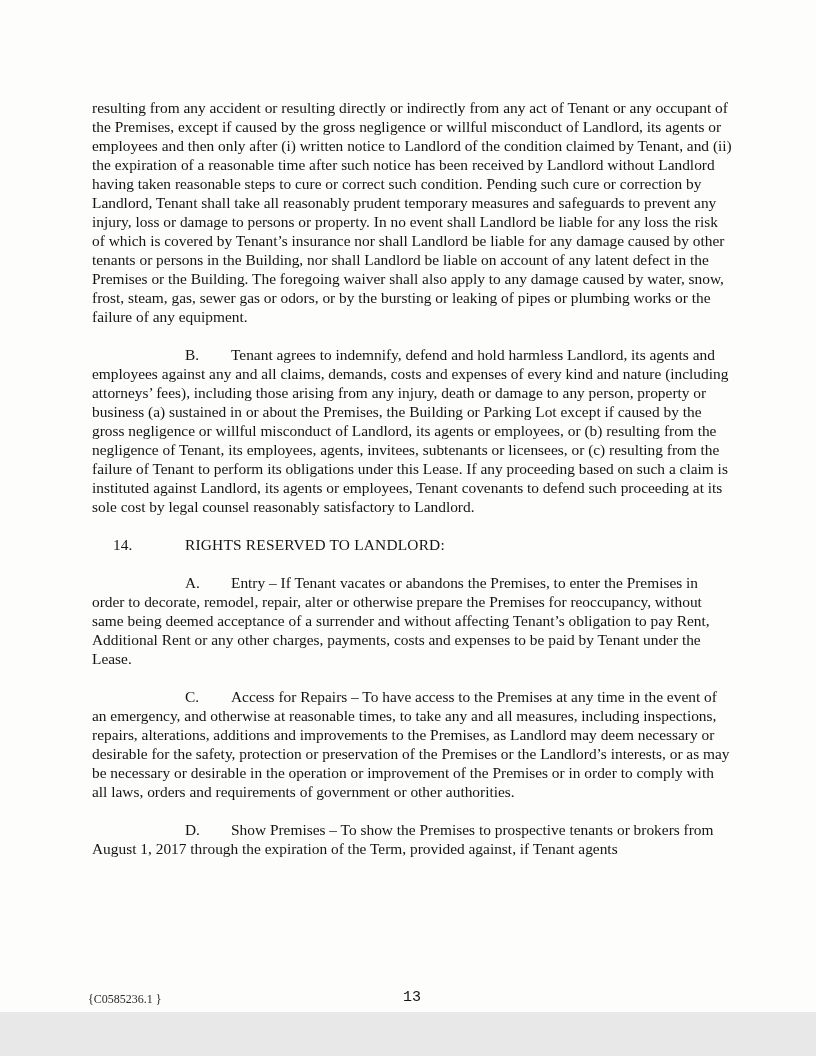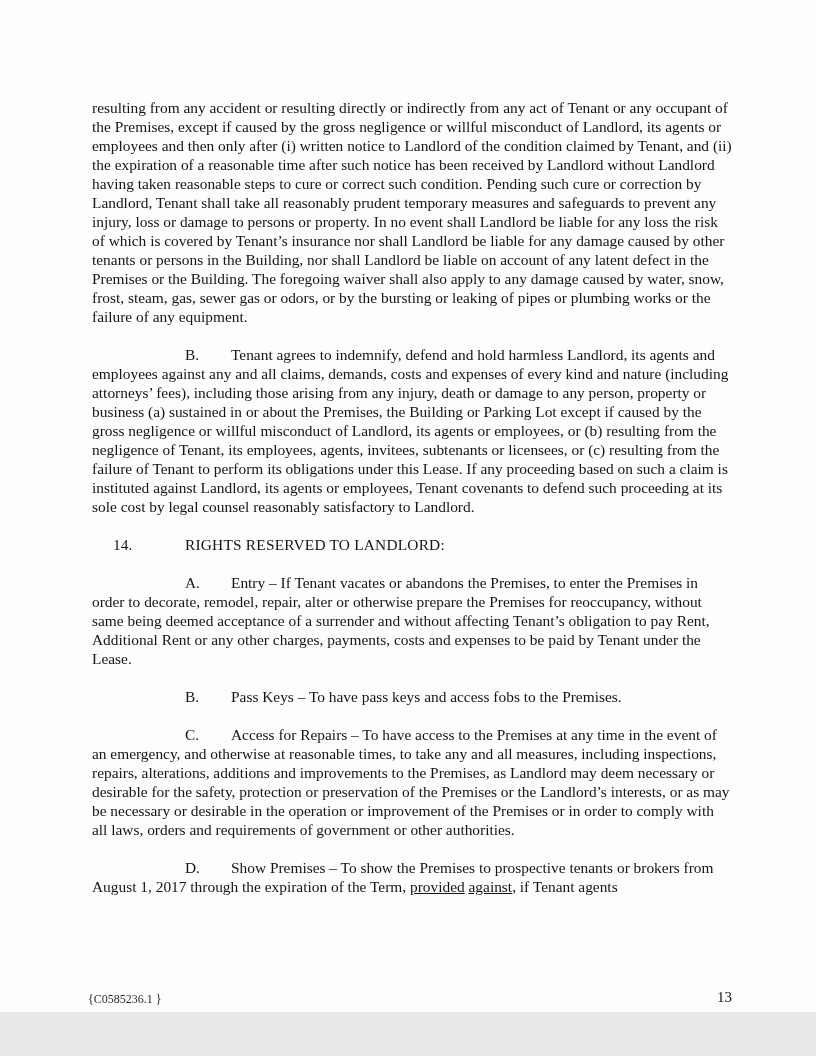--- a/index.html
+++ b/index.html
@@ -18,36 +18,37 @@
   .content {
     padding: 98px 84px 0 92px;
   }
   p { margin: 0 0 19px 0; text-align: left; }
   .hang { text-indent: 93px; }
   .letter { display: inline-block; width: 46px; text-indent: 0; }
   .heading { text-indent: 21px; font-family: Liberation Serif, serif; }
   .sec-num { display: inline-block; width: 72px; text-indent: 0; }
   .sec-title { letter-spacing: 0.2px; }
   .intro { text-indent: 45px; }
-  .u { text-decoration: underline; }
+  .u { }
   .footer-left {
     position: absolute;
     left: 88px;
     top: 993px;
     font-size: 12px;
     line-height: 12px;
     color: #2a2a2a;
   }
   .page-num {
     position: absolute;
     left: 92px;
     right: 84px;
     top: 988px;
-    text-align: right;
+    text-align: center;
     font-size: 15px;
+    font-family: Liberation Mono, monospace;
   }
 </style>
 </head>
 <body>
 
 <div class="page">
   <div class="content">
 
     <p>resulting from any accident or resulting directly or indirectly from any act of Tenant or any occupant of the Premises, except if caused by the gross negligence or willful misconduct of Landlord, its agents or employees and then only after (i) written notice to Landlord of the condition claimed by Tenant, and (ii) the expiration of a reasonable time after such notice has been received by Landlord without Landlord having taken reasonable steps to cure or correct such condition. Pending such cure or correction by Landlord, Tenant shall take all reasonably prudent temporary measures and safeguards to prevent any injury, loss or damage to persons or property. In no event shall Landlord be liable for any loss the risk of which is covered by Tenant’s insurance nor shall Landlord be liable for any damage caused by other tenants or persons in the Building, nor shall Landlord be liable on account of any latent defect in the Premises or the Building. The foregoing waiver shall also apply to any damage caused by water, snow, frost, steam, gas, sewer gas or odors, or by the bursting or leaking of pipes or plumbing works or the failure of any equipment.</p>
 
@@ -57,23 +58,20 @@
 
     <p class="heading">
       <span class="sec-num">14.</span><span class="sec-title">RIGHTS RESERVED TO LANDLORD:</span>
     </p>
 
 
     <p class="hang">
       <span class="letter">A.</span><span>Entry – If Tenant vacates or abandons the Premises, to enter the Premises in order to decorate, remodel, repair, alter or otherwise prepare the Premises for reoccupancy, without same being deemed acceptance of a surrender and without affecting Tenant’s obligation to pay Rent, Additional Rent or any other charges, payments, costs and expenses to be paid by Tenant under the Lease.</span>
     </p>
 
-    <p class="hang">
-      <span class="letter">B.</span><span>Pass Keys – To have pass keys and access fobs to the Premises.</span>
-    </p>
 
     <p class="hang">
       <span class="letter">C.</span><span>Access for Repairs – To have access to the Premises at any time in the event of an emergency, and otherwise at reasonable times, to take any and all measures, including inspections, repairs, alterations, additions and improvements to the Premises, as Landlord may deem necessary or desirable for the safety, protection or preservation of the Premises or the Landlord’s interests, or as may be necessary or desirable in the operation or improvement of the Premises or in order to comply with all laws, orders and requirements of government or other authorities.</span>
     </p>
 
     <p class="hang">
       <span class="letter">D.</span><span>Show Premises – To show the Premises to prospective tenants or brokers from August 1, 2017 through the expiration of the Term, </span><span class="u">provided</span><span> </span><span class="u">against</span><span>, if Tenant agents</span>
     </p>
 
   </div>

